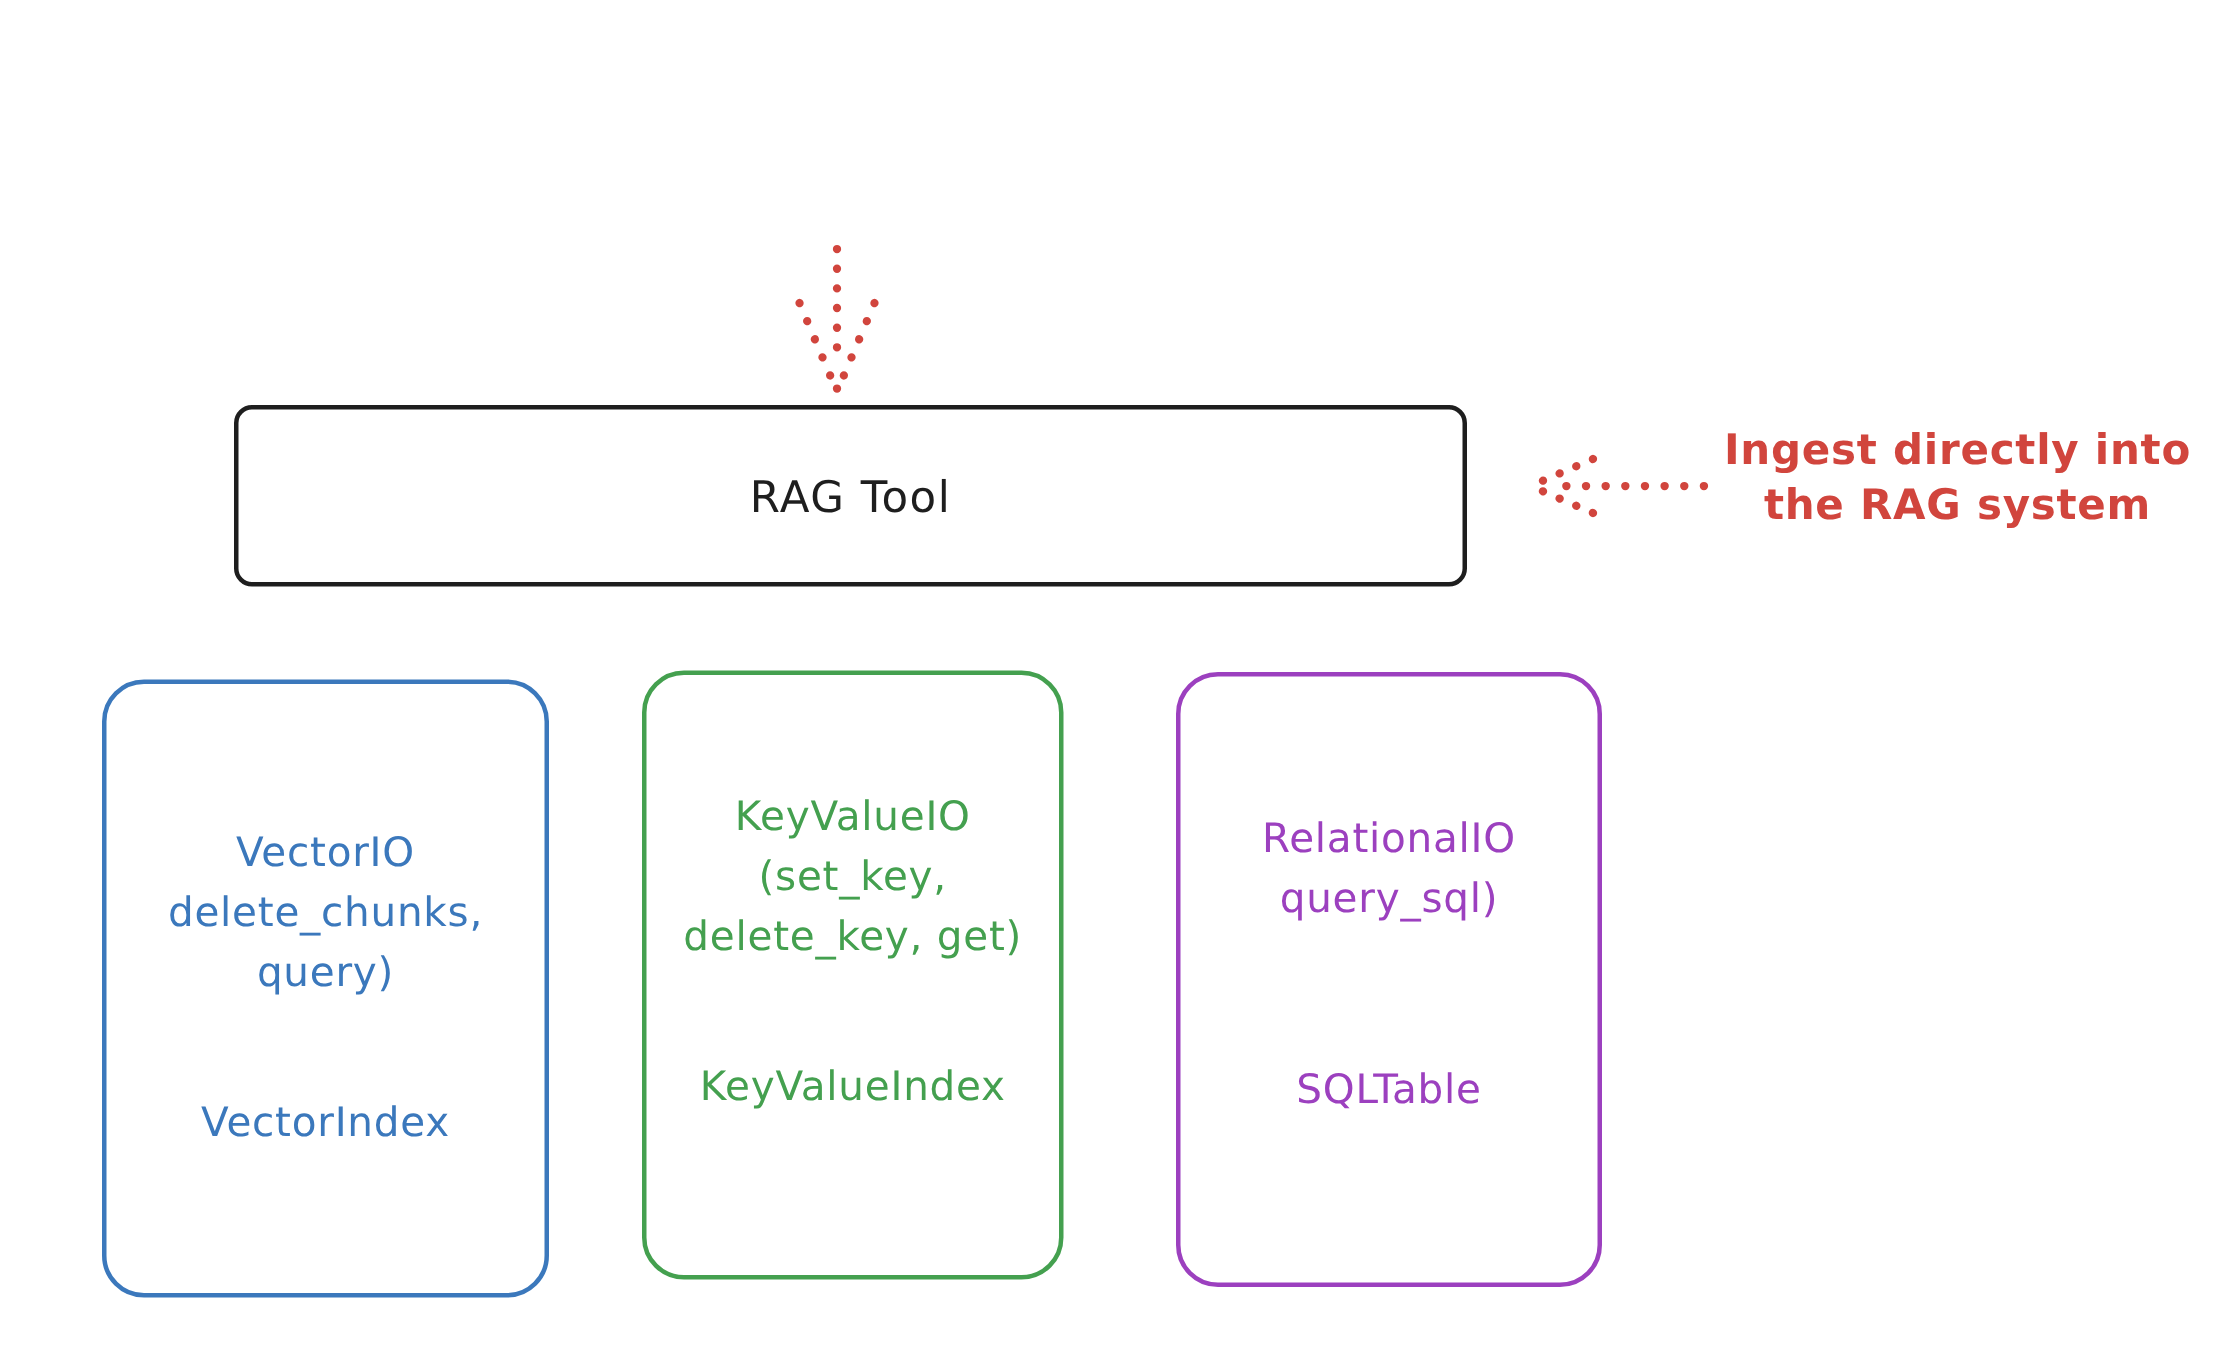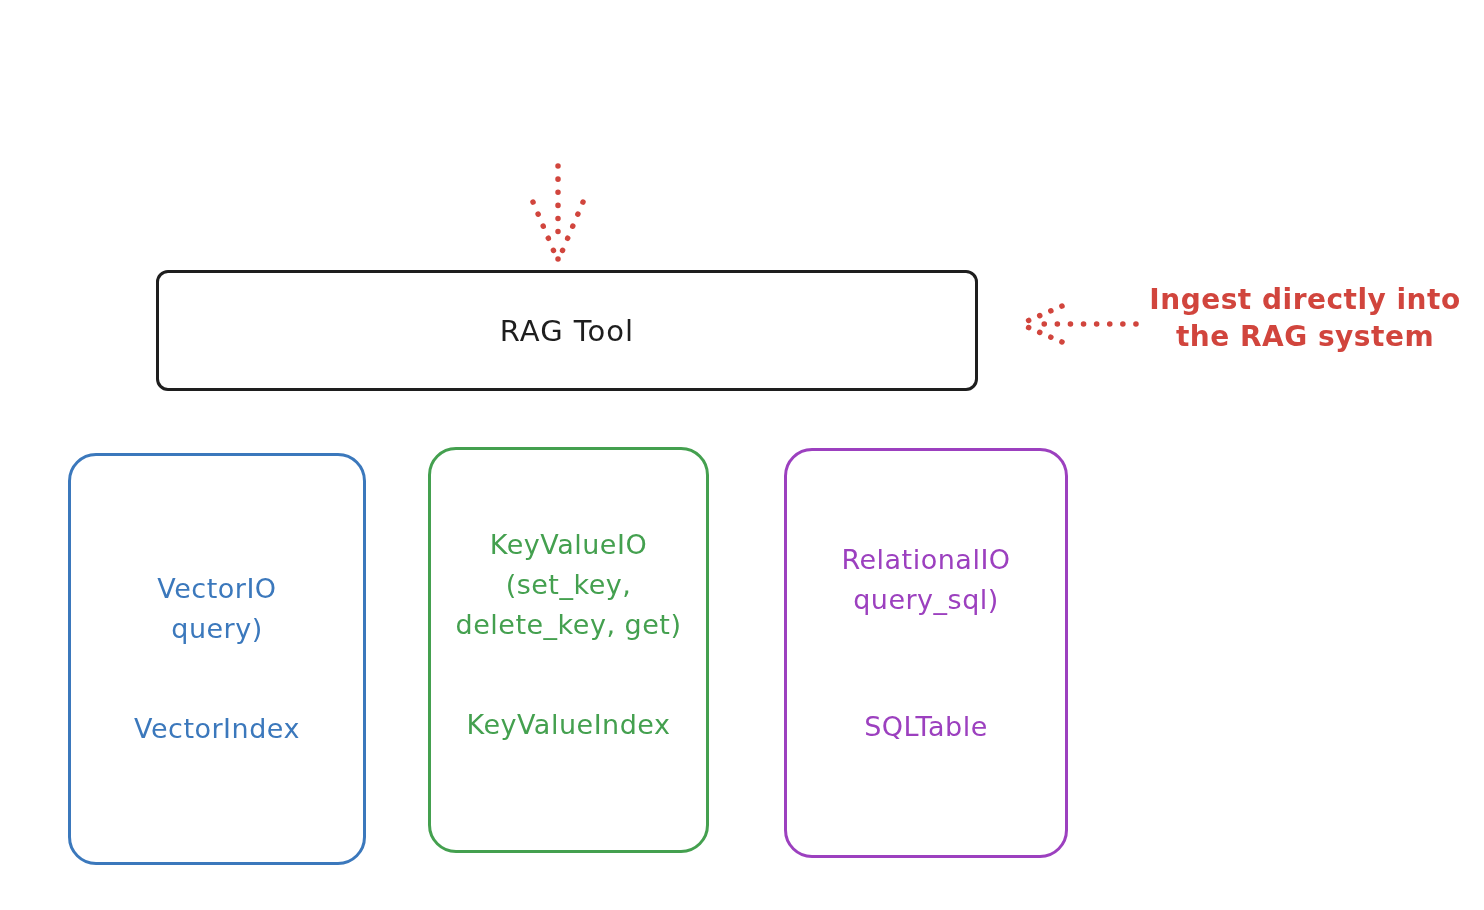--- a/index.html
+++ b/index.html
@@ -113,20 +113,21 @@
   </svg>
 
   <div class="annotation" style="color: rgb(209, 69, 61);">
     <div>Ingest directly into</div>
     <div>the RAG system</div>
   </div>
 
   <div class="io-box io-box-vector" style="border-color: rgb(59, 120, 188); color: rgb(59, 120, 188);">
     <div class="io-lines">
       <div>VectorIO</div>
+      <div>delete_chunks,</div>
       <div>query)</div>
     </div>
     <div class="io-index">VectorIndex</div>
   </div>
 
   <div class="io-box io-box-keyvalue" style="border-color: rgb(68, 160, 79); color: rgb(68, 160, 79);">
     <div class="io-lines">
       <div>KeyValueIO</div>
       <div>(set_key,</div>
       <div>delete_key, get)</div>

